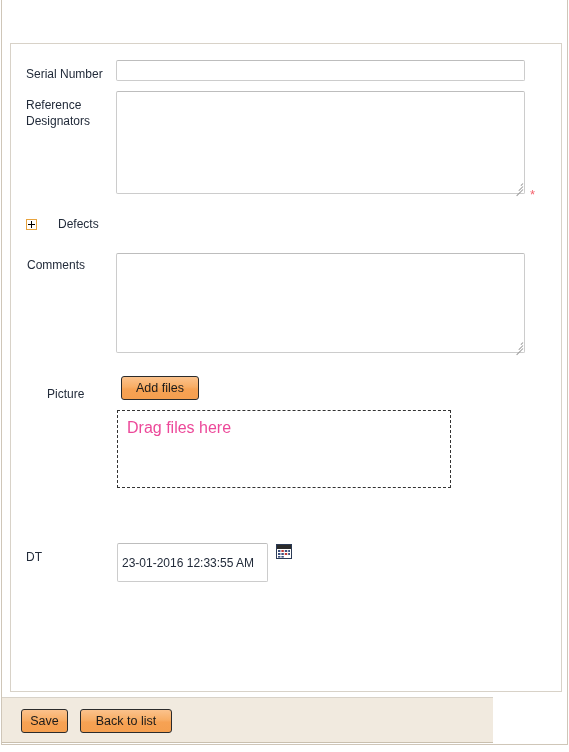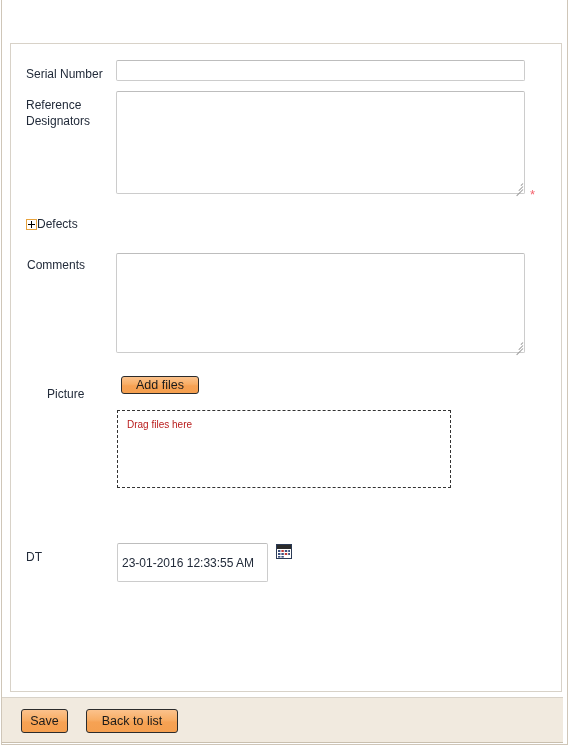--- a/index.html
+++ b/index.html
@@ -187,39 +187,39 @@
   .dropzone {
     position: absolute;
     box-sizing: border-box;
     border: 1px dashed #333333;
     background: #ffffff;
   }
   .dropzone-text {
     position: absolute;
     left: 9px;
     top: 8px;
-    font-size: 10px;
-    color: #b91c1c;
+    font-size: 16px;
+    color: #ec4899;
   }
 
   
   .cal-icon {
     position: absolute;
     width: 16px;
     height: 15px;
     box-sizing: border-box;
     cursor: pointer;
   }
 
   
   .footer {
     position: absolute;
     left: 0px;
     top: 697px;
-    width: 561px;
+    width: 491px;
     height: 46px;
     box-sizing: border-box;
     background: #f1eadf;
     border-top: 1px solid #d8d2c8;
     border-bottom: 1px solid #c9bfae;
   }
 </style>
 </head>
 <body>
 
@@ -236,35 +236,35 @@
       <div class="lbl" style="left:15px; top:53px; width:85px;">Reference
 Designators</div>
       <textarea class="txtarea" style="left: 105px; top: 47px; width: 409px; height: 103px;" placeholder=""></textarea>
       <div class="grip" style="left:501px; top:136px;">
           <i></i>
           <i></i>
           <i></i>
         </div>
       <div class="req-star" style="left:519px; top:146px;">*</div>
 
-      <div class="expander" style="left:15px; top:173px;">
+      <div class="expander" style="left:15px; top:173px;gap:21px;">
         <span class="plus-box"></span>
         <span class="expander-label">Defects</span>
       </div>
 
       <div class="lbl" style="left:16px; top:213px;">Comments</div>
       <textarea class="txtarea" style="left: 105px; top: 209px; width: 409px; height: 100px;" placeholder=""></textarea>
       <div class="grip" style="left:501px; top:295px;">
           <i></i>
           <i></i>
           <i></i>
         </div>
 
       <div class="lbl" style="left:0; top:342px;margin-left:36px;">Picture</div>
-      <div class="btn" style="left:110px; top:332px; width:78px; height:18px;">Add files</div>
+      <div class="btn" style="left:110px; top:332px; width:78px; height:24px;">Add files</div>
 
       <div class="dropzone" style="left:106px; top:366px; width:334px; height:78px;">
         <div class="dropzone-text">Drag files here</div>
       </div>
 
       <div class="lbl" style="left:15px; top:505px;">DT</div>
       <input class="txtinput" style="left: 106px; top: 499px; width: 151px; height: 39px;" value="23-01-2016 12:33:55 AM">
 
       <span class="cal-icon" style="left:265px; top:500px;">
         <svg width="16" height="15" viewBox="0 0 16 15" xmlns="http://www.w3.org/2000/svg">
@@ -280,17 +280,17 @@
           <rect x="12.2" y="9" width="1.8" height="2" fill="#3b4f7d"></rect>
           <rect x="2" y="12" width="2.4" height="1.6" fill="#3b4f7d"></rect>
           <rect x="5.4" y="12" width="2.4" height="1.6" fill="#3b4f7d"></rect>
         </svg>
       </span>
 
     </div>
 
     <div class="footer">
       <div class="btn" style="left:19px; top:11px; width:47px; height:24px;">Save</div>
-      <div class="btn" style="left:84px; top:11px; width:92px; height:24px;">Back to list</div>
+      <div class="btn" style="left:78px; top:11px; width:92px; height:24px;">Back to list</div>
     </div>
 
   </div>
 </div>
 
 </body></html>

